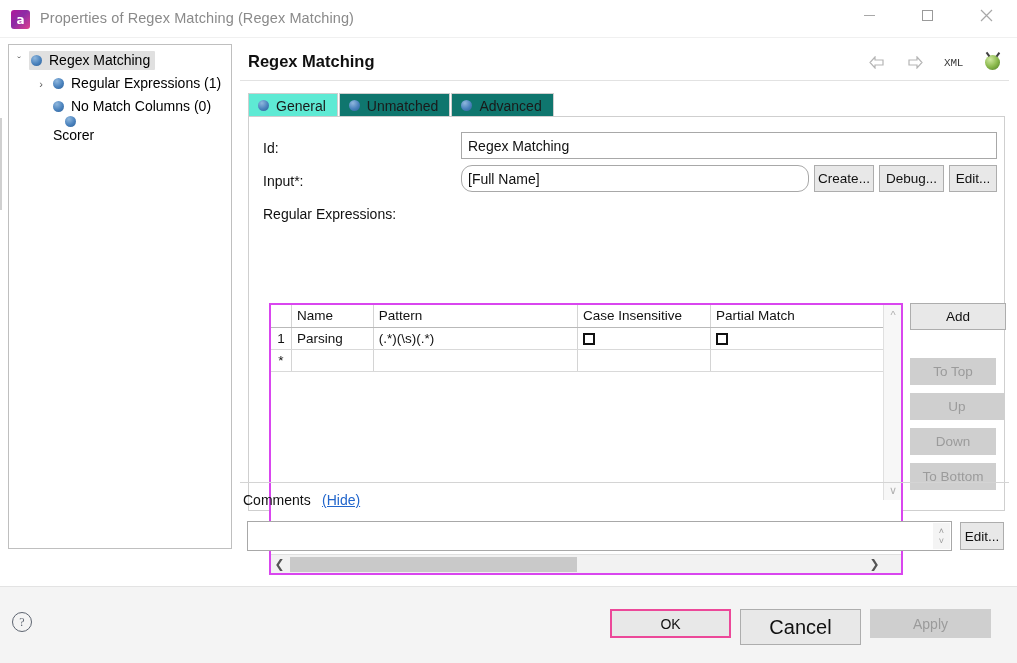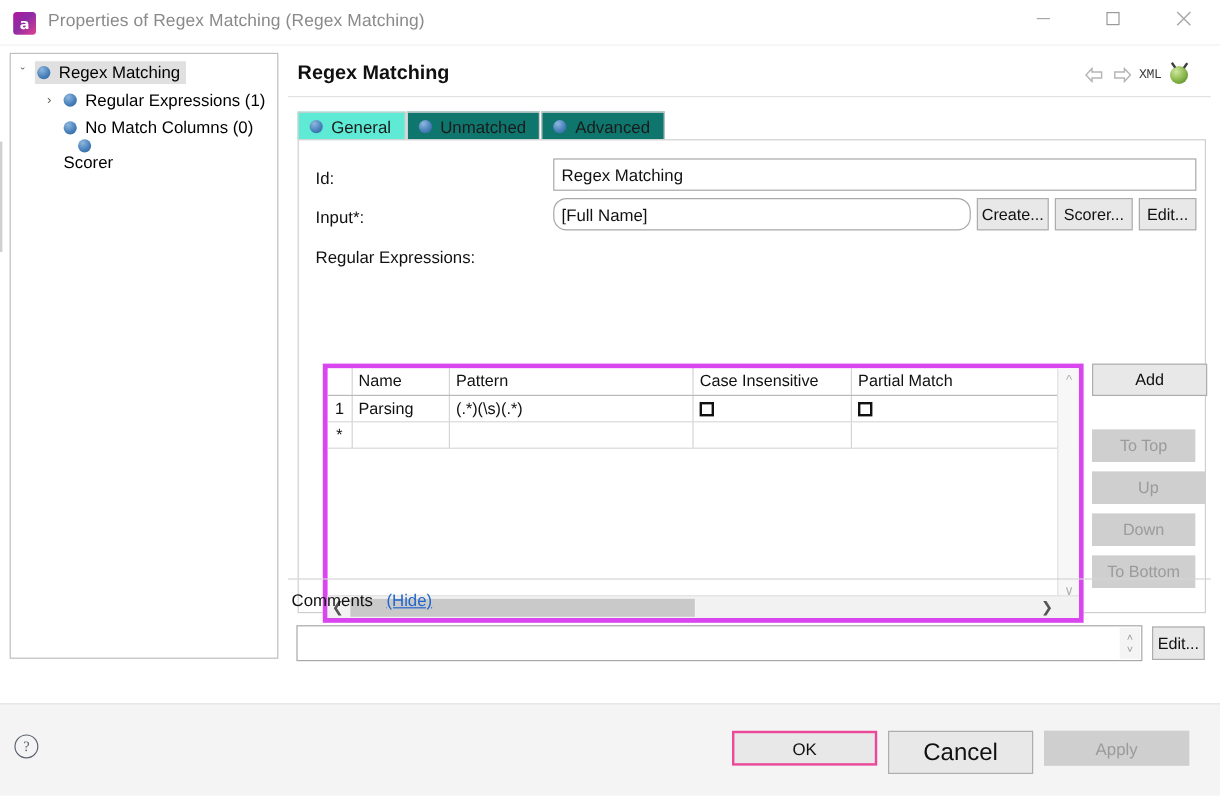--- a/index.html
+++ b/index.html
@@ -75,21 +75,21 @@
   .indent-2 { padding-left: 22px; }
 
   
   .content {
     position: absolute; left: 240px; top: 44px; width: 769px; height: 505px;
   }
   .page-title {
     position: absolute; left: 8px; top: 8px;
     font-size: 16.5px; font-weight: bold; color: #101010;
   }
-  .header-icons { position: absolute; right: 18px; top: 10px; display: flex; align-items: center; gap: 6px; }
+  .header-icons { position: absolute; right: 8px; top: 10px; display: flex; align-items: center; gap: 21px; }
   .hdr-ico { width: 17px; height: 17px; display: flex; align-items: center; justify-content: center; }
   .xml-label { font-family: "Liberation Mono", monospace; font-size: 11px; color: #3b3b3b; letter-spacing: -.3px; }
   .bug-ico {
     width: 15px; height: 15px; border-radius: 50%;
     background: radial-gradient(circle at 35% 30%, #cfe8a0 0%, #8cba4e 50%, #4a7a22 100%);
     position: relative;
   }
   .bug-ico::before, .bug-ico::after {
     content: ""; position: absolute; background: #3f3f3f; width: 1.5px; height: 5px;
   }
@@ -128,22 +128,22 @@
   .btn {
     position: absolute; background: #e8e8e8; border: 1px solid #adadad;
     font-size: 13.5px; color: #111; text-align: center;
     display: flex; align-items: center; justify-content: center;
     cursor: default; white-space: nowrap;
   }
   .btn.disabled { background: #cfcfcf; border-color: #cfcfcf; color: #9b9b9b; }
 
   
   .tablewrap {
-    position: absolute; left: 20px; top: 186px; width: 634px; height: 216px;
-    border: 4px solid #d946ef; background: #ffffff;
+    position: absolute; left: 20px; top: 186px; width: 634px; height: 272px;
+    border: 2px solid #d946ef; background: #ffffff;
   }
   table.grid { border-collapse: collapse; width: 100%; table-layout: fixed; }
   table.grid th, table.grid td {
     border-right: 1px solid #d4d4d4; border-bottom: 1px solid #d9d9d9;
     font-size: 13.5px; font-weight: normal; text-align: left;
     padding: 2px 5px; height: 22px; color: #111; overflow: hidden; white-space: nowrap;
   }
   table.grid th { background: #ffffff; border-bottom: 1px solid #b9b9b9; }
   .col-idx { width: 20px; text-align: center !important; padding: 2px 0 !important;
              color: #333; background: #ffffff; border-right: 1px solid #c9c9c9; }
@@ -309,21 +309,21 @@
 
   <div class="tabbody">
 
     <div class="lbl" style="left:14px; top:23px;">Id:</div>
     <input class="txtinput" style="left: 212px; top: 15px; width: 536px; height: 27px;" value="Regex Matching">
 
     <div class="lbl" style="left:14px; top:56px;">Input*:</div>
     <input class="txtinput" style="left: 212px; top: 48px; width: 348px; height: 27px; border-radius: 11px;" value="[Full Name]">
 
     <div class="btn" style="left:565px; top:48px; width:60px; height:27px;">Create...</div>
-    <div class="btn" style="left:630px; top:48px; width:65px; height:27px;">Scorer...</div>
+    <div class="btn" style="left:630px; top:48px; width:65px; height:27px;">Debug...</div>
     <div class="btn" style="left:700px; top:48px; width:48px; height:27px;">Edit...</div>
 
     <div class="lbl" style="left:14px; top:89px;">Regular Expressions:</div>
 
     <div class="tablewrap">
       <table class="grid">
         <colgroup>
           <col style="width:20px">
             <col style="width:80px">
             <col style="width:200px">

